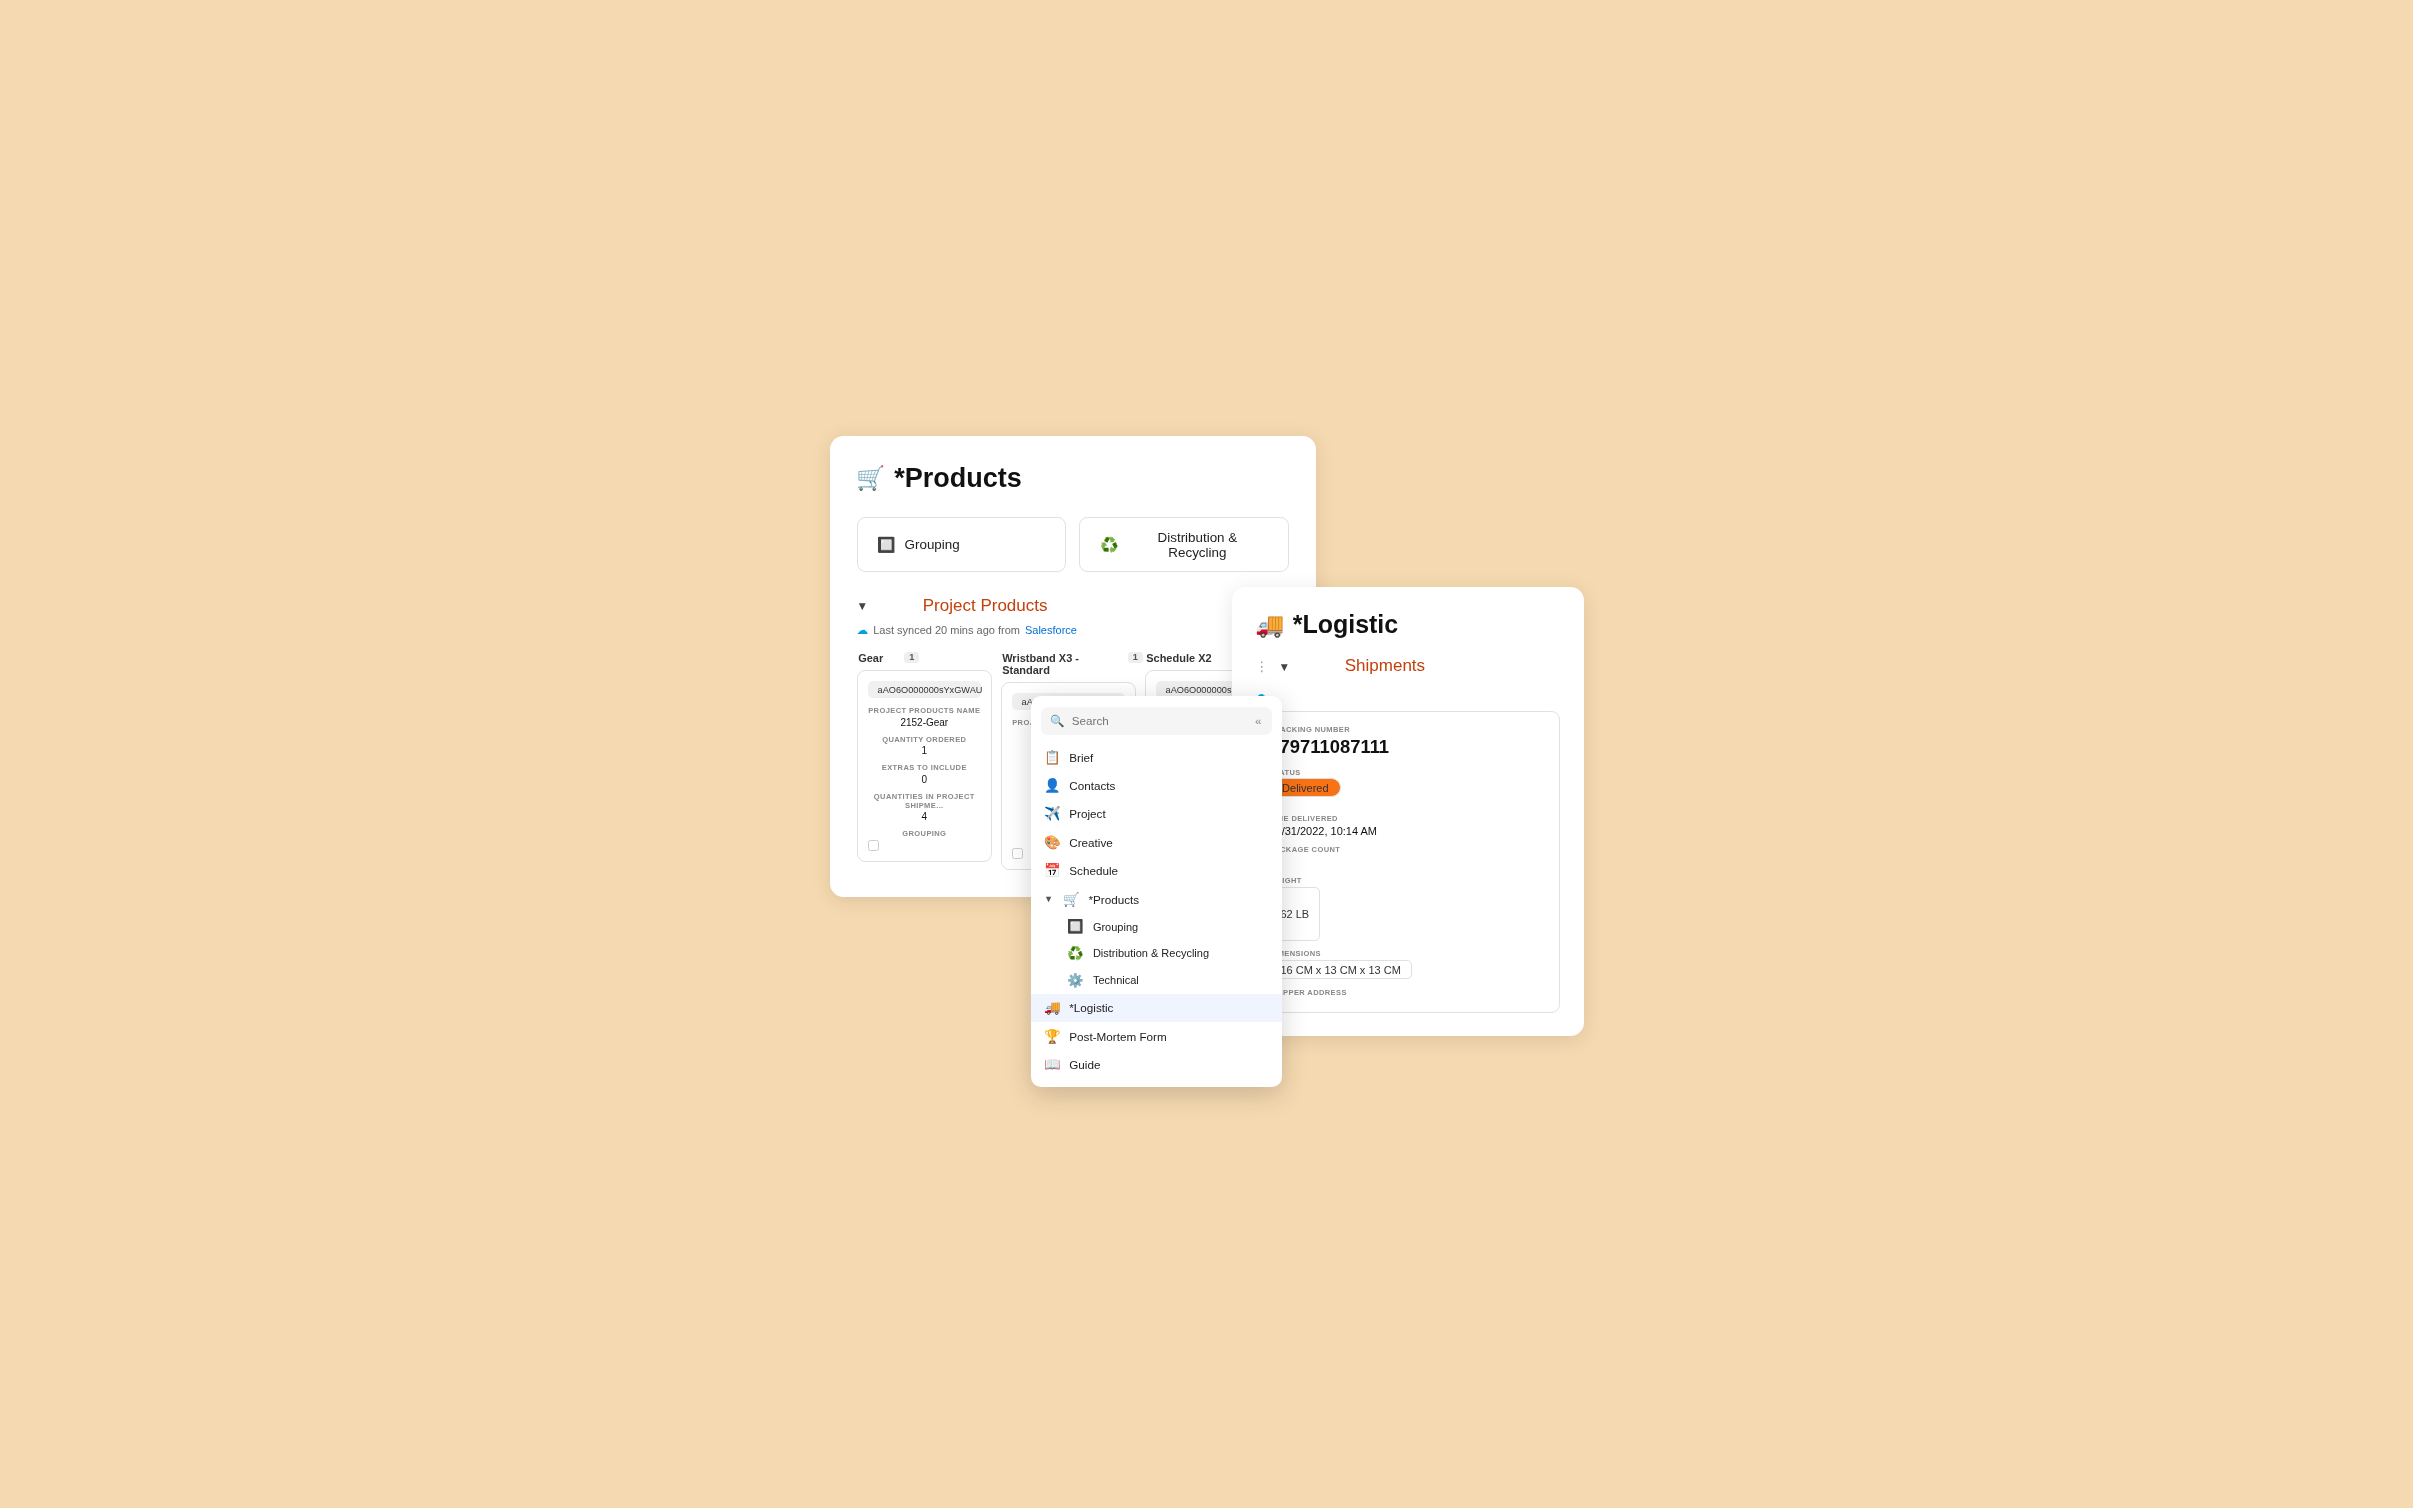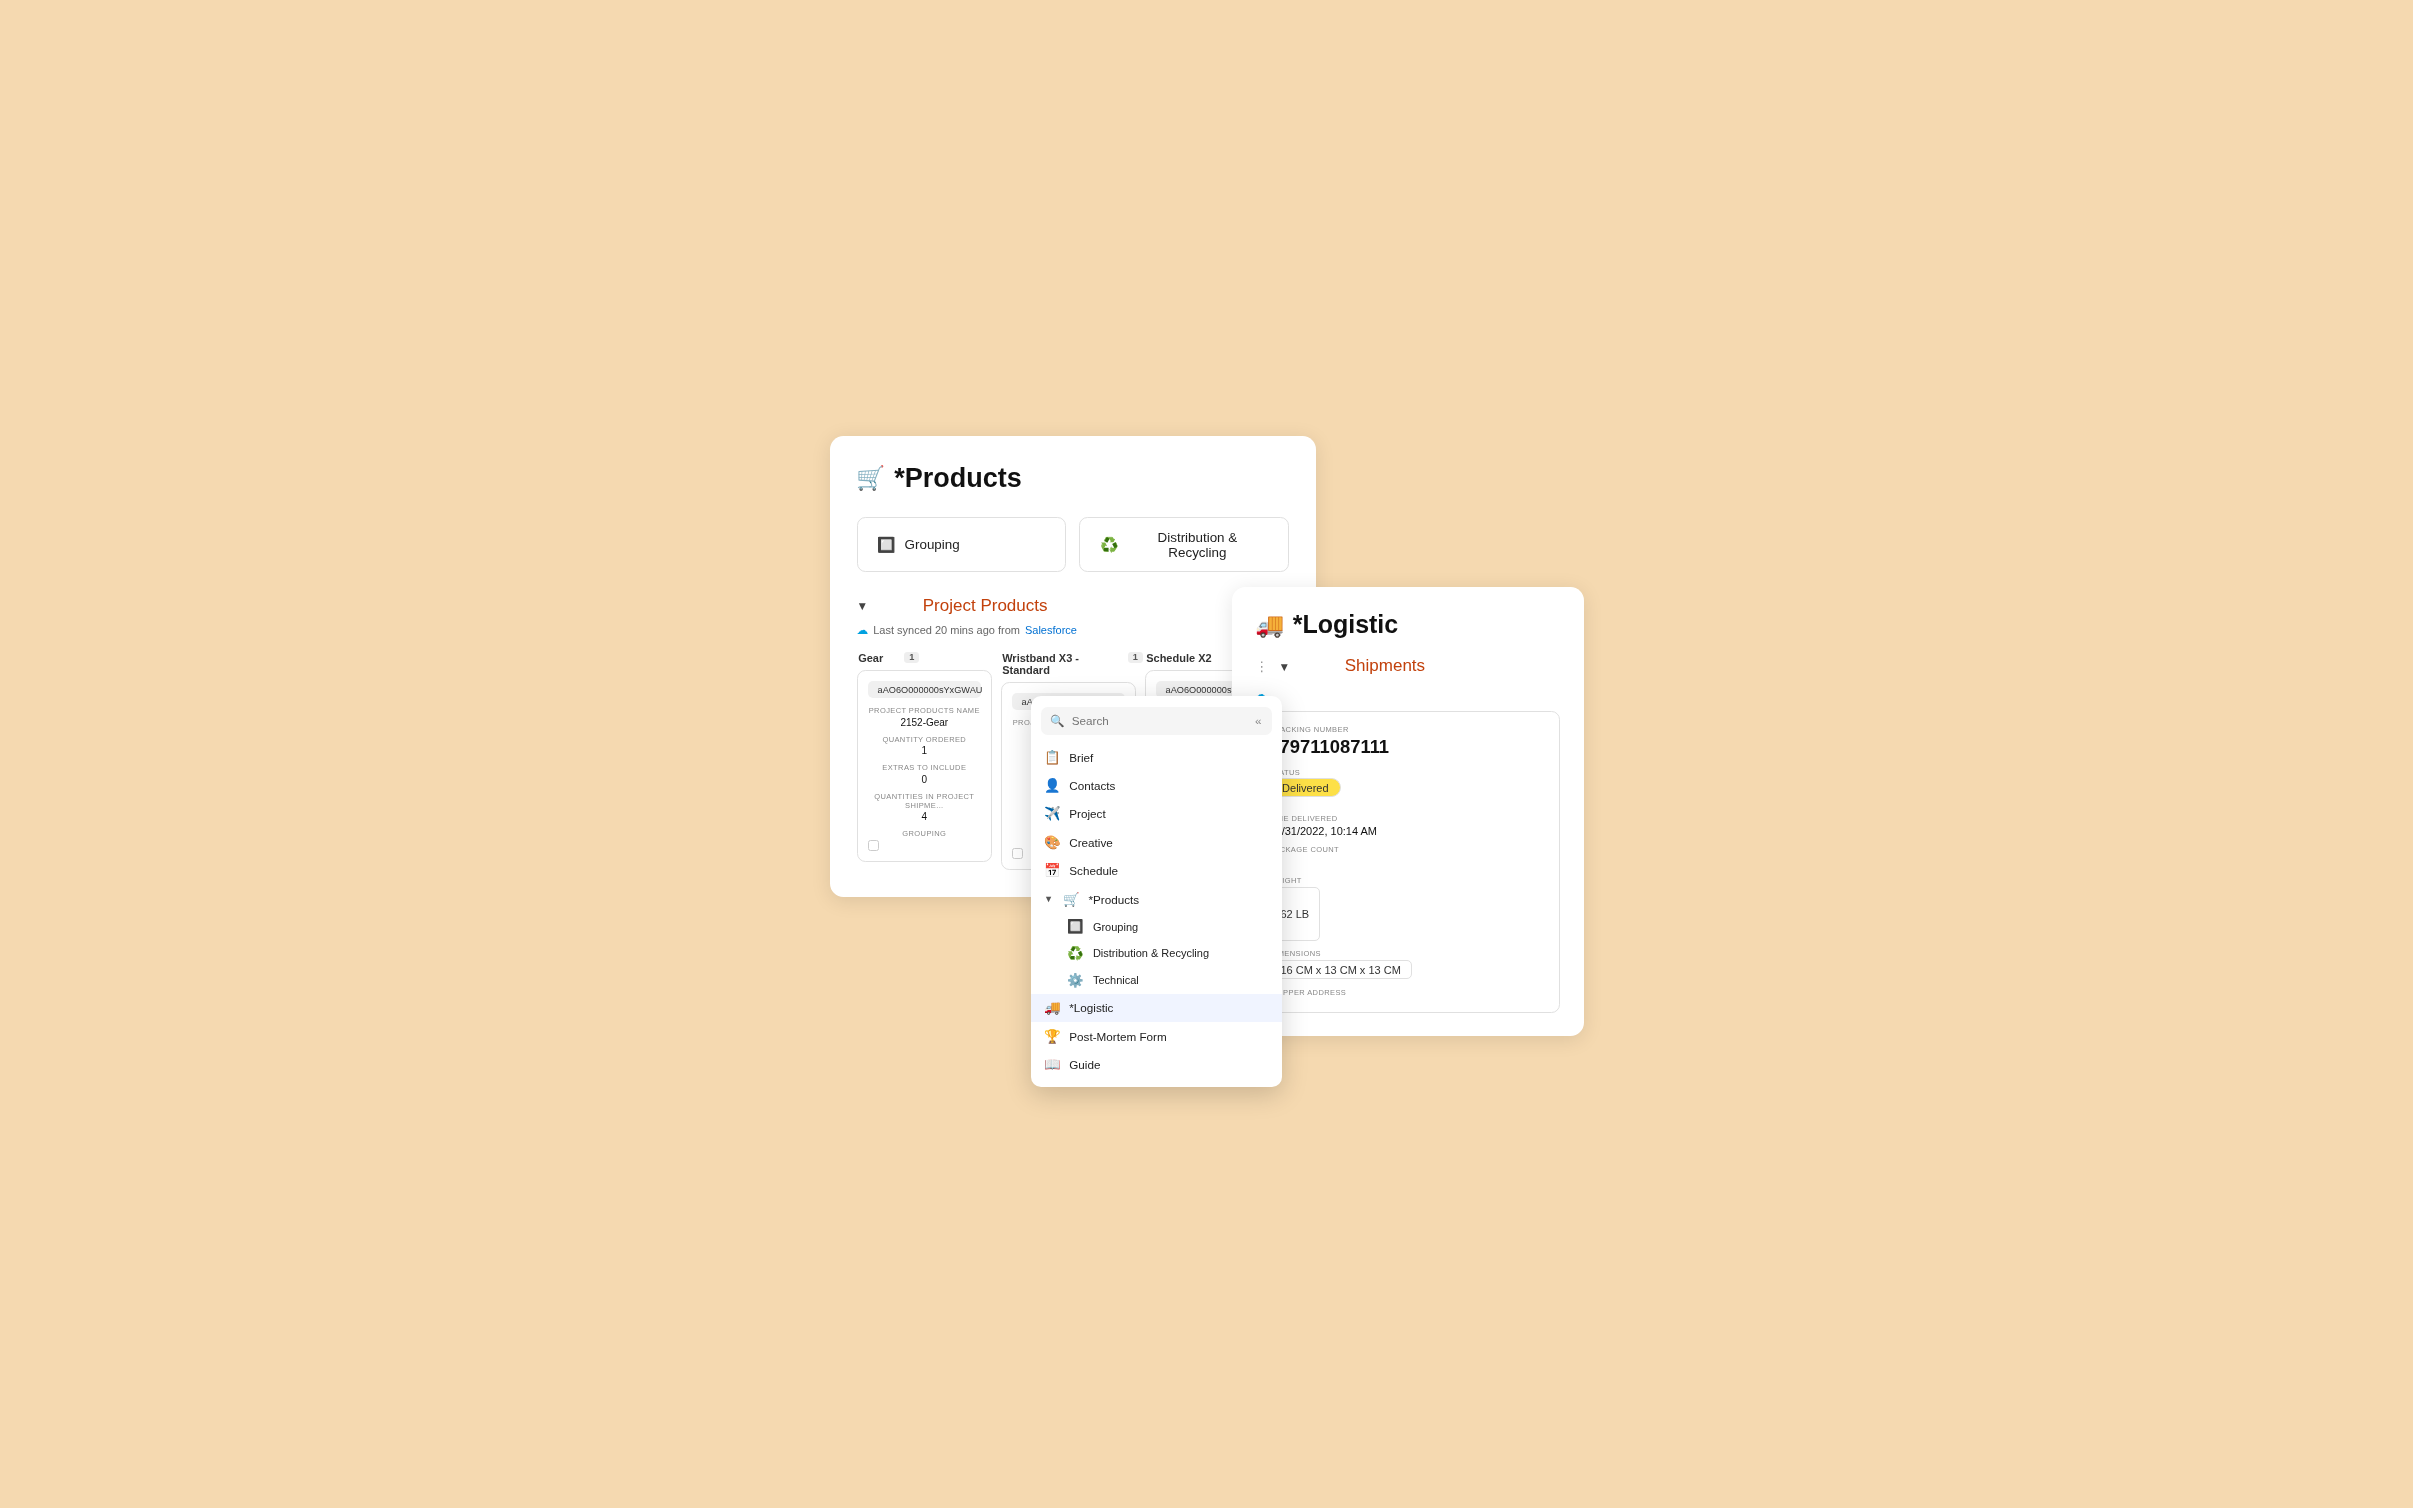--- a/index.html
+++ b/index.html
@@ -168,21 +168,21 @@
     .sf-dot {
       width: 6.7px;
       height: 6.7px;
       background: #00a1e0;
       border-radius: 50%;
       display: inline-block;
     }
 
     .field-label {
       font-size: 7.5px;
-      font-weight: 400;
+      font-weight: 700;
       color: #888;
       letter-spacing: 0.4px;
       text-transform: uppercase;
       margin-bottom: 1.7px;
     }
 
     .field-value {
       font-size: 10px;
       color: #111;
       margin-bottom: 6.7px;
@@ -339,21 +339,21 @@
 
     .tracking-number {
       font-size: 18.4px;
       font-weight: 700;
       color: #111;
       margin-bottom: 10px;
     }
 
     .status-badge {
       display: inline-block;
-      background: #fde047;
+      background: #f97316;
       border: 1.3px solid #e0e0e0;
       border-radius: 17px;
       padding: 2.5px 11.7px;
       font-size: 11px;
       color: #333;
       margin-bottom: 8.4px;
     }
 
     .ship-field-value {
       font-size: 11px;

